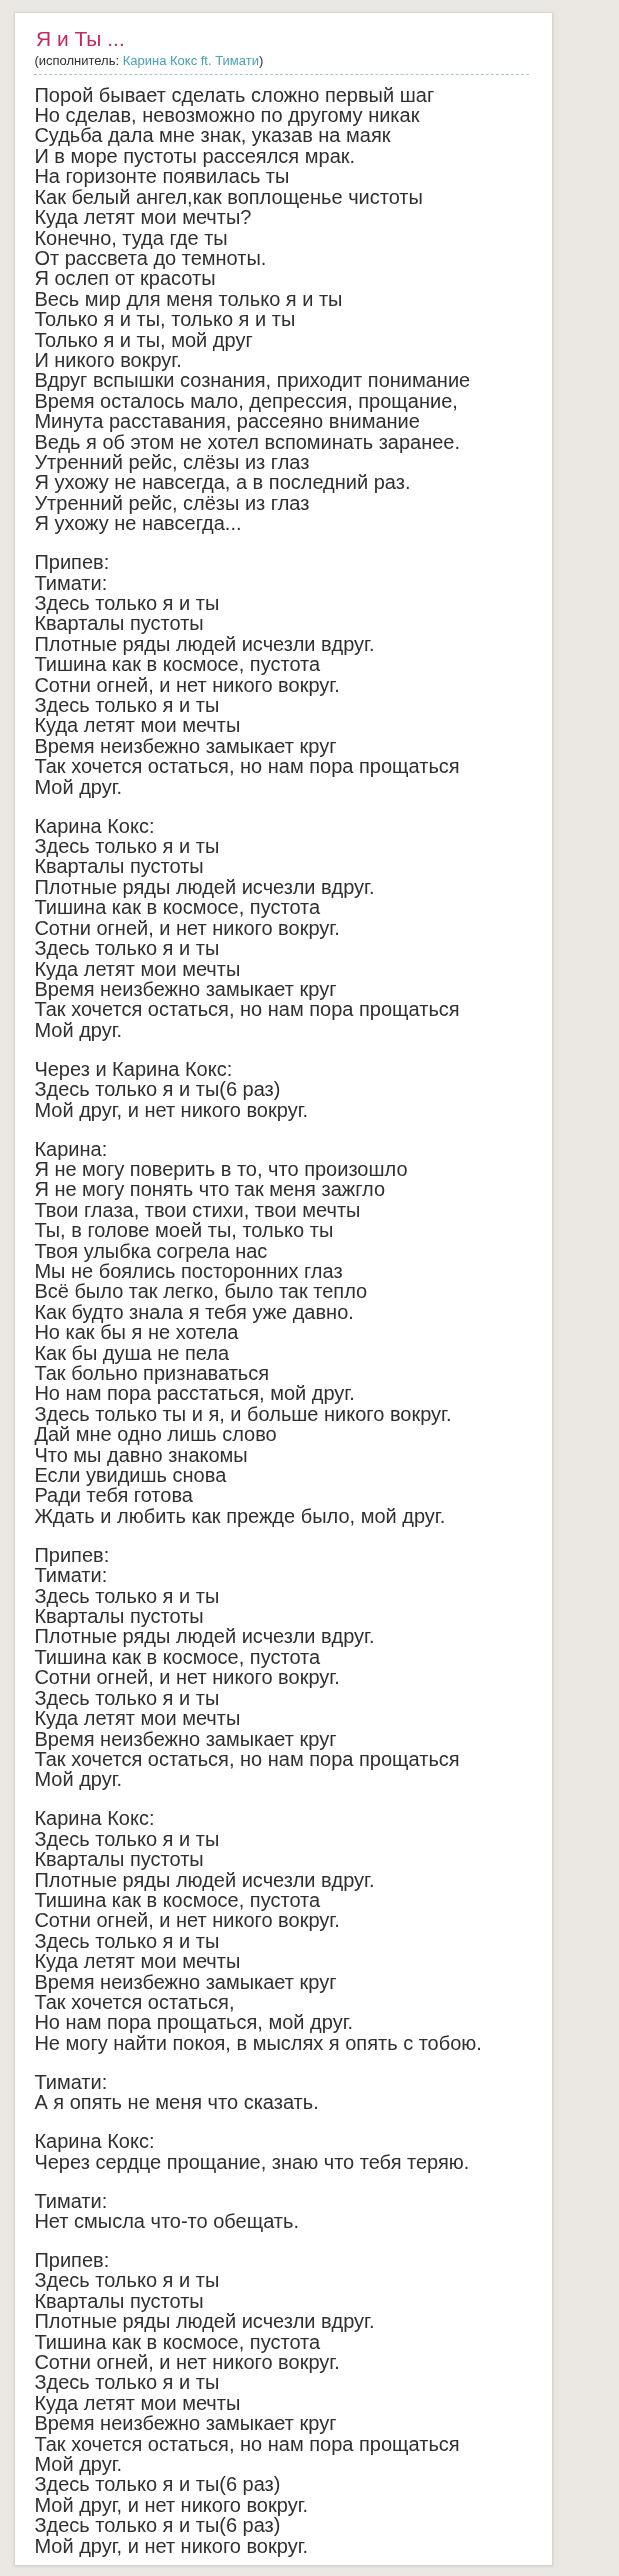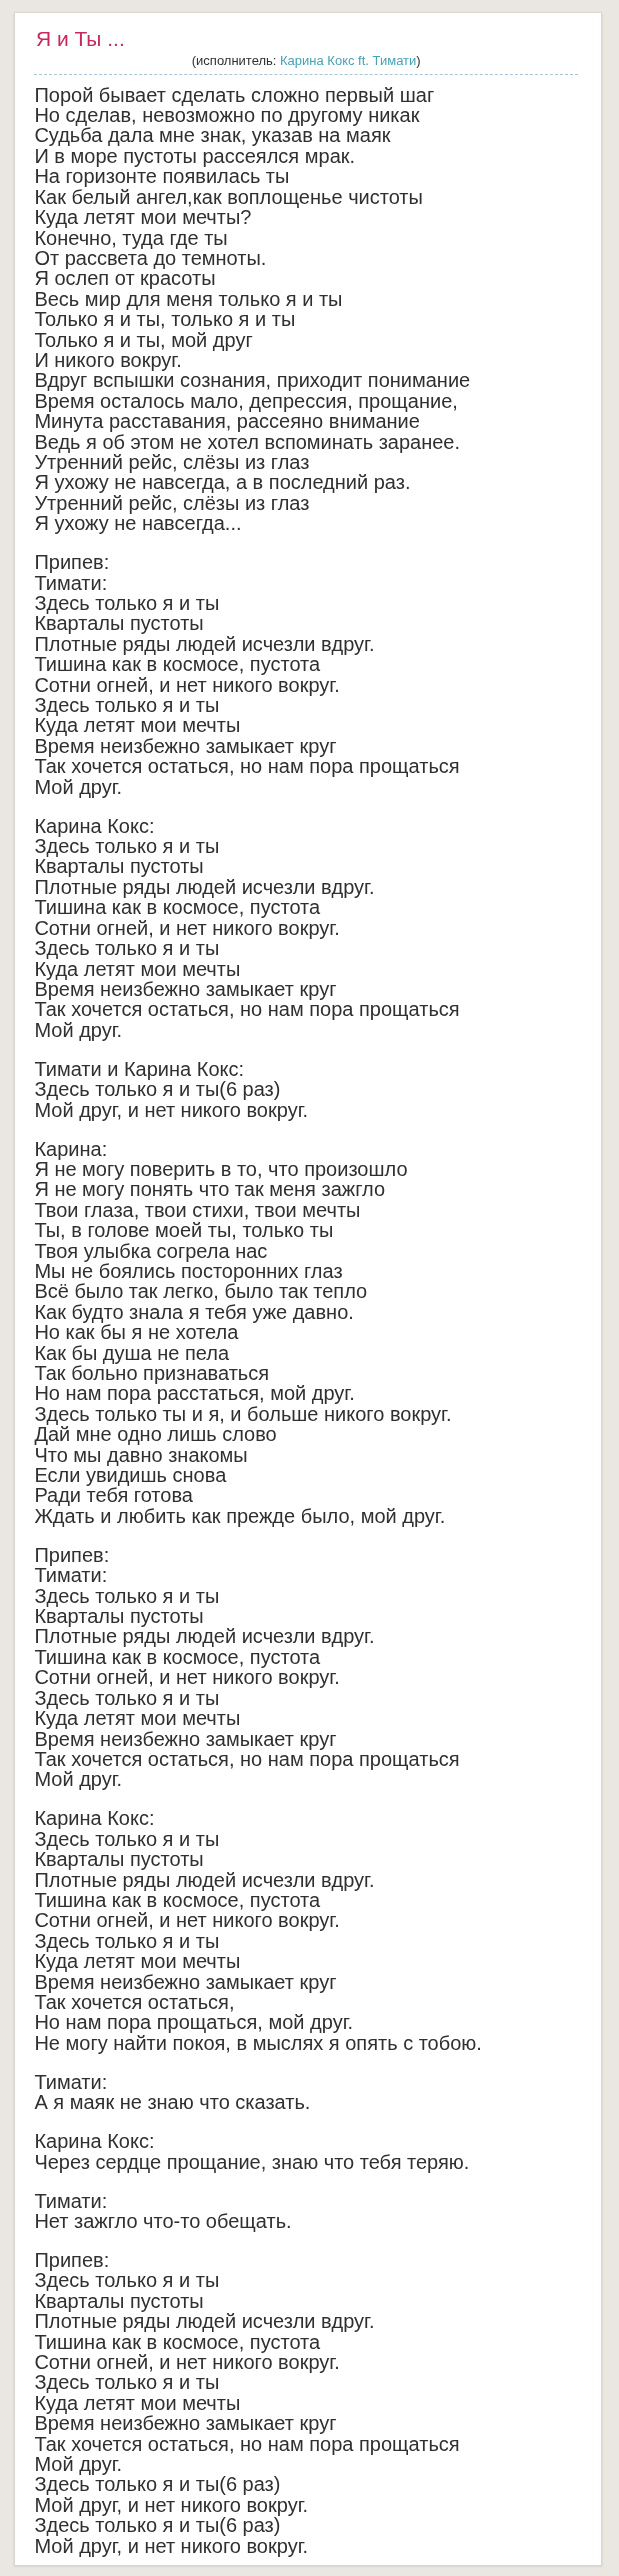--- a/index.html
+++ b/index.html
@@ -13,41 +13,40 @@
     background-color: var(--page_bg, #eae7e2);
     
     background-image:
       radial-gradient(rgba(255,255,255,0.55) 15%, transparent 16%),
       radial-gradient(rgba(176,170,160,0.20) 15%, transparent 16%);
     background-size: 3.1px 3.1px;
     background-position: 0 0, 1.5px 1.5px;
   }
   .card {
     box-sizing: border-box;
-    width: 588px;
+    width: 539px;
     margin: 12.4px 17px 15.5px 14px;
     background: var(--card_bg, #ffffff);
     border: 0.8px solid #d9d5cf;
     box-shadow: 0 0.8px 2.3px rgba(0,0,0,0.12);
     padding: 14px 23px 9.3px 19.4px;
   }
   .title {
     margin: 0 0 2.3px 1.5px;
     font-size: 21px;
     font-weight: 400;
     line-height: 23px;
     color: var(--title, #c42a5c);
   }
   .artist-line {
     font-size: 13px;
     line-height: 15.5px;
     color: var(--text, #303030);
     padding-bottom: 6.2px;
     border-bottom: 0.8px dashed var(--divider, #a9c4d2);
-    text-align: center;
   }
   .artist-link {
     color: var(--link, #46a2b4);
     text-decoration: none;
     cursor: pointer;
   }
   .lyrics {
     padding-top: 9.3px;
     font-size: 20px;
     line-height: 20.4px;
@@ -63,23 +62,23 @@
 </head>
 <body>
 
 <div class="card">
   <h1 class="title">Я и Ты ...</h1>
   <div class="artist-line"><span>(исполнитель: </span><a class="artist-link">Карина Кокс ft. Тимати</a><span>)</span></div>
   <div class="lyrics">
       <p><span>Порой бывает сделать сложно первый шаг</span><br><span>Но сделав, невозможно по другому никак</span><br><span>Судьба дала мне знак, указав на маяк</span><br><span>И в море пустоты рассеялся мрак.</span><br><span>На горизонте появилась ты</span><br><span>Как белый ангел,как воплощенье чистоты</span><br><span>Куда летят мои мечты?</span><br><span>Конечно, туда где ты</span><br><span>От рассвета до темноты.</span><br><span>Я ослеп от красоты</span><br><span>Весь мир для меня только я и ты</span><br><span>Только я и ты, только я и ты</span><br><span>Только я и ты, мой друг</span><br><span>И никого вокруг.</span><br><span>Вдруг вспышки сознания, приходит понимание</span><br><span>Время осталось мало, депрессия, прощание,</span><br><span>Минута расставания, рассеяно внимание</span><br><span>Ведь я об этом не хотел вспоминать заранее.</span><br><span>Утренний рейс, слёзы из глаз</span><br><span>Я ухожу не навсегда, а в последний раз.</span><br><span>Утренний рейс, слёзы из глаз</span><br><span>Я ухожу не навсегда...</span></p>
       <p><span>Припев:</span><br><span>Тимати:</span><br><span>Здесь только я и ты</span><br><span>Кварталы пустоты</span><br><span>Плотные ряды людей исчезли вдруг.</span><br><span>Тишина как в космосе, пустота</span><br><span>Сотни огней, и нет никого вокруг.</span><br><span>Здесь только я и ты</span><br><span>Куда летят мои мечты</span><br><span>Время неизбежно замыкает круг</span><br><span>Так хочется остаться, но нам пора прощаться</span><br><span>Мой друг.</span></p>
       <p><span>Карина Кокс:</span><br><span>Здесь только я и ты</span><br><span>Кварталы пустоты</span><br><span>Плотные ряды людей исчезли вдруг.</span><br><span>Тишина как в космосе, пустота</span><br><span>Сотни огней, и нет никого вокруг.</span><br><span>Здесь только я и ты</span><br><span>Куда летят мои мечты</span><br><span>Время неизбежно замыкает круг</span><br><span>Так хочется остаться, но нам пора прощаться</span><br><span>Мой друг.</span></p>
-      <p><span>Тимати и Карина Кокс:</span><br><span>Здесь только я и ты(6 раз)</span><br><span>Мой друг, и нет никого вокруг.</span></p>
+      <p><span>Через и Карина Кокс:</span><br><span>Здесь только я и ты(6 раз)</span><br><span>Мой друг, и нет никого вокруг.</span></p>
       <p><span>Карина:</span><br><span>Я не могу поверить в то, что произошло</span><br><span>Я не могу понять что так меня зажгло</span><br><span>Твои глаза, твои стихи, твои мечты</span><br><span>Ты, в голове моей ты, только ты</span><br><span>Твоя улыбка согрела нас</span><br><span>Мы не боялись посторонних глаз</span><br><span>Всё было так легко, было так тепло</span><br><span>Как будто знала я тебя уже давно.</span><br><span>Но как бы я не хотела</span><br><span>Как бы душа не пела</span><br><span>Так больно признаваться</span><br><span>Но нам пора расстаться, мой друг.</span><br><span>Здесь только ты и я, и больше никого вокруг.</span><br><span>Дай мне одно лишь слово</span><br><span>Что мы давно знакомы</span><br><span>Если увидишь снова</span><br><span>Ради тебя готова</span><br><span>Ждать и любить как прежде было, мой друг.</span></p>
       <p><span>Припев:</span><br><span>Тимати:</span><br><span>Здесь только я и ты</span><br><span>Кварталы пустоты</span><br><span>Плотные ряды людей исчезли вдруг.</span><br><span>Тишина как в космосе, пустота</span><br><span>Сотни огней, и нет никого вокруг.</span><br><span>Здесь только я и ты</span><br><span>Куда летят мои мечты</span><br><span>Время неизбежно замыкает круг</span><br><span>Так хочется остаться, но нам пора прощаться</span><br><span>Мой друг.</span></p>
       <p><span>Карина Кокс:</span><br><span>Здесь только я и ты</span><br><span>Кварталы пустоты</span><br><span>Плотные ряды людей исчезли вдруг.</span><br><span>Тишина как в космосе, пустота</span><br><span>Сотни огней, и нет никого вокруг.</span><br><span>Здесь только я и ты</span><br><span>Куда летят мои мечты</span><br><span>Время неизбежно замыкает круг</span><br><span>Так хочется остаться,</span><br><span>Но нам пора прощаться, мой друг.</span><br><span>Не могу найти покоя, в мыслях я опять с тобою.</span></p>
-      <p><span>Тимати:</span><br><span>А я маяк не знаю что сказать.</span></p>
+      <p><span>Тимати:</span><br><span>А я опять не меня что сказать.</span></p>
       <p><span>Карина Кокс:</span><br><span>Через сердце прощание, знаю что тебя теряю.</span></p>
-      <p><span>Тимати:</span><br><span>Нет зажгло что-то обещать.</span></p>
+      <p><span>Тимати:</span><br><span>Нет смысла что-то обещать.</span></p>
       <p><span>Припев:</span><br><span>Здесь только я и ты</span><br><span>Кварталы пустоты</span><br><span>Плотные ряды людей исчезли вдруг.</span><br><span>Тишина как в космосе, пустота</span><br><span>Сотни огней, и нет никого вокруг.</span><br><span>Здесь только я и ты</span><br><span>Куда летят мои мечты</span><br><span>Время неизбежно замыкает круг</span><br><span>Так хочется остаться, но нам пора прощаться</span><br><span>Мой друг.</span><br><span>Здесь только я и ты(6 раз)</span><br><span>Мой друг, и нет никого вокруг.</span><br><span>Здесь только я и ты(6 раз)</span><br><span>Мой друг, и нет никого вокруг.</span></p>
     </div>
 </div>
 
 
 </body></html>

